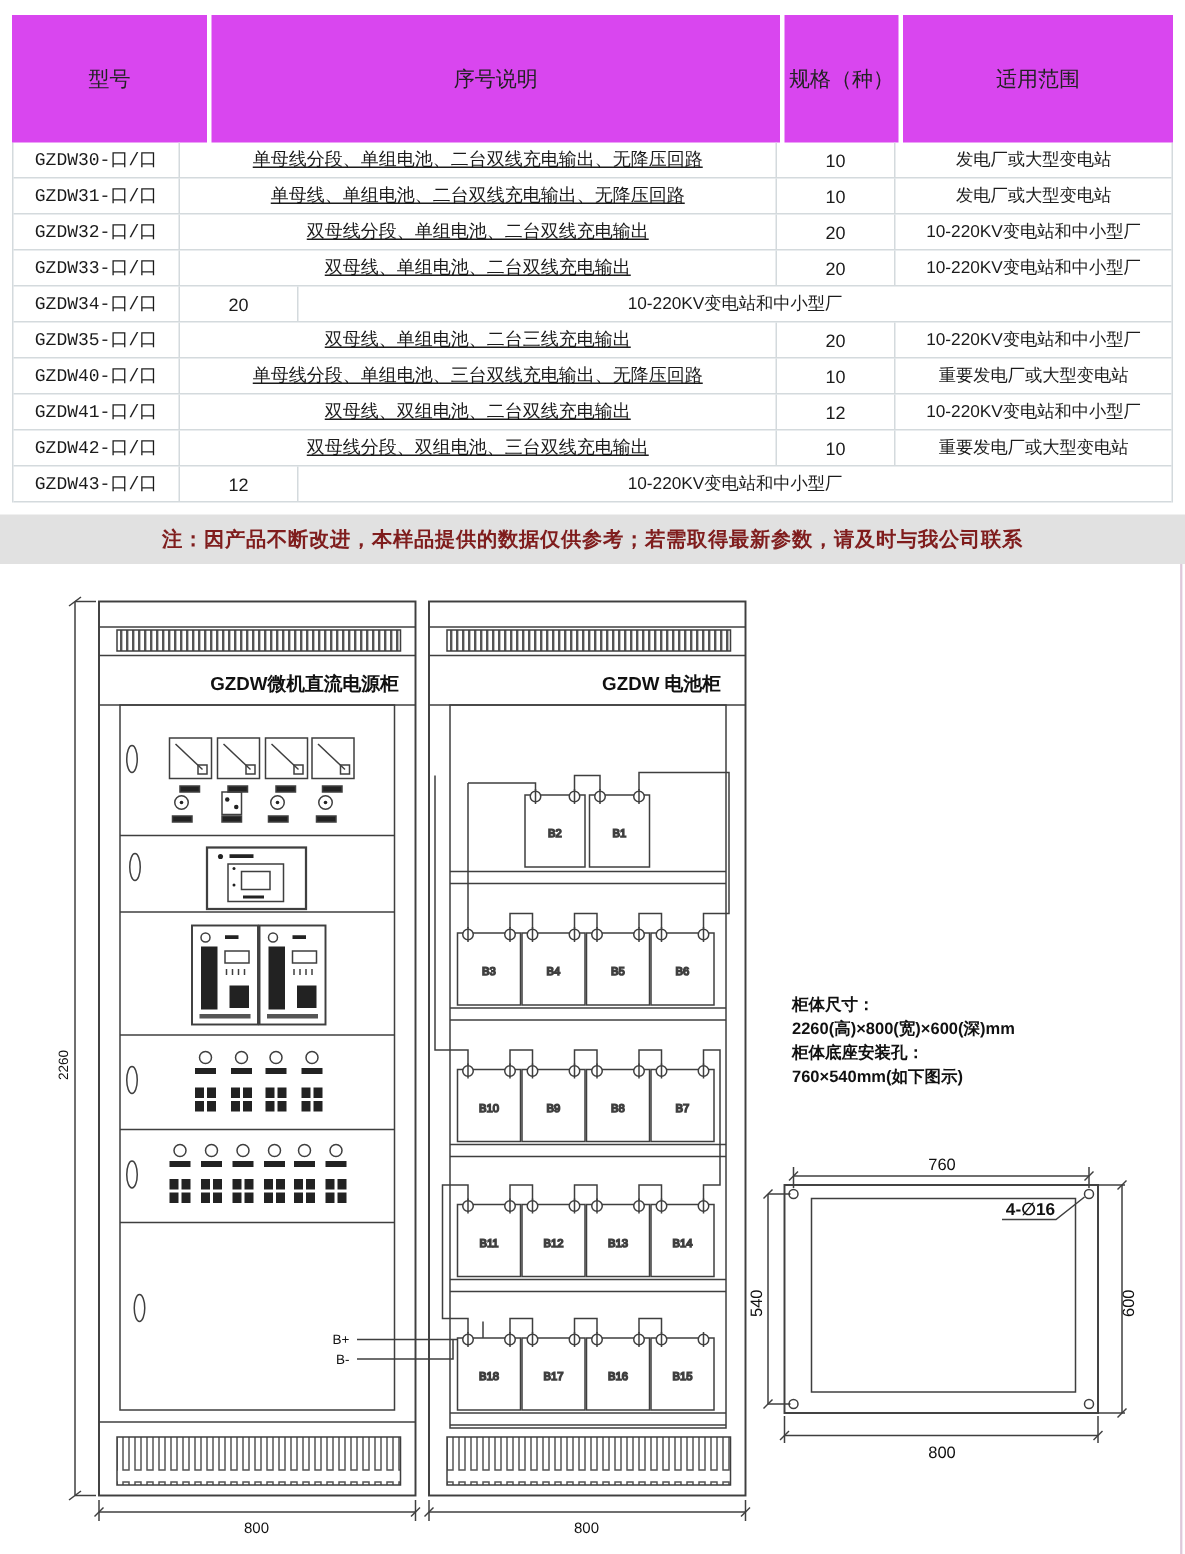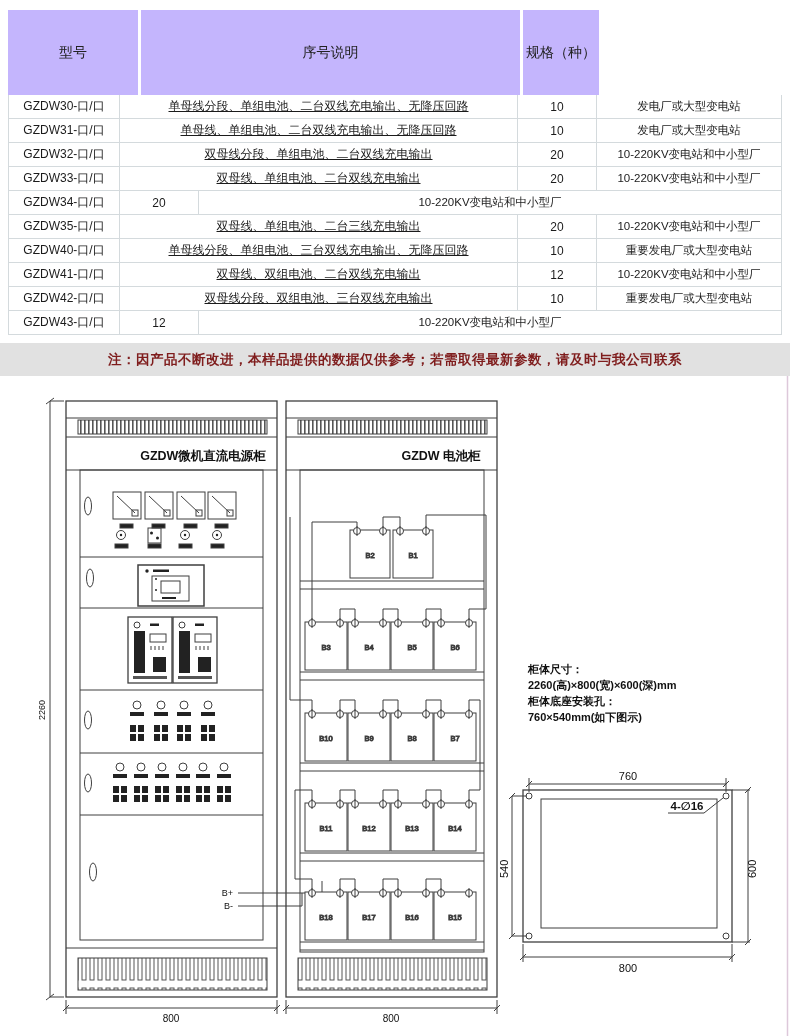--- a/index.html
+++ b/index.html
@@ -1,31 +1,31 @@
 <!DOCTYPE html>
 <html><head>
 <meta charset="utf-8">
 <style>
   html,body{margin:0;padding:0;background:#fff;}
   .page{position:relative;width:790px;height:1036px;background:#fff;overflow:hidden;
         font-family:"Liberation Sans","DejaVu Sans",sans-serif;color:#1b1b1b;}
   
   .spec-table{position:absolute;left:8px;top:10px;width:774px;}
   .thead{display:flex;height:85px;}
-  .th{background:#c4b5fd;display:flex;align-items:center;justify-content:center;
+  .th{background:#d946ef;display:flex;align-items:center;justify-content:center;
       font-size:14px;color:#222;}
   .th.h0{width:130px;margin-right:3px;}
   .th.h1{width:379px;margin-right:3px;}
   .th.h2{width:76px;margin-right:3px;}
   .th.h3{flex:1;}
   .tbody{border-left:1px solid #d4dadd;border-right:1px solid #d4dadd;}
   .tr{display:flex;height:23px;border-bottom:1px solid #d4dadd;}
   .td{display:flex;align-items:center;justify-content:center;font-size:12px;
       color:#1b1b1b;border-right:1px solid #d4dadd;overflow:hidden;white-space:nowrap;}
-  .td.c0{width:110px;}
+  .td.c0{width:110px;font-family:Liberation Mono, monospace;}
   .td.c1{width:397px;text-decoration:underline;}
   .td.c2{width:78px;}
   .td.c3{flex:1;border-right:none;font-size:11.5px;}
   
   .note{position:absolute;left:0;top:343px;width:790px;height:33px;background:#e1e1e1;
         display:flex;align-items:center;justify-content:center;font-size:13.5px;
         font-weight:bold;color:#7f1d1d;letter-spacing:.5px;}
   
   .drawing{position:absolute;left:0;top:376px;width:720px;height:660px;}
   svg text{font-family:"Liberation Sans","DejaVu Sans",sans-serif;fill:#111;}
@@ -33,20 +33,21 @@
 </head>
 <body>
 
 <div class="page">
 
   <div class="spec-table">
     <div class="thead">
       <div class="th h0">型号</div>
       <div class="th h1">序号说明</div>
       <div class="th h2">规格（种）</div>
+      <div class="th h3">适用范围</div>
     </div>
     <div class="tbody">
         <div class="tr">
           <div class="td c0">GZDW30-口/口</div>
           <div class="td c1">单母线分段、单组电池、二台双线充电输出、无降压回路</div>
           <div class="td c2">10</div>
           <div class="td c3">发电厂或大型变电站</div>
         </div>
         <div class="tr">
           <div class="td c0">GZDW31-口/口</div>

